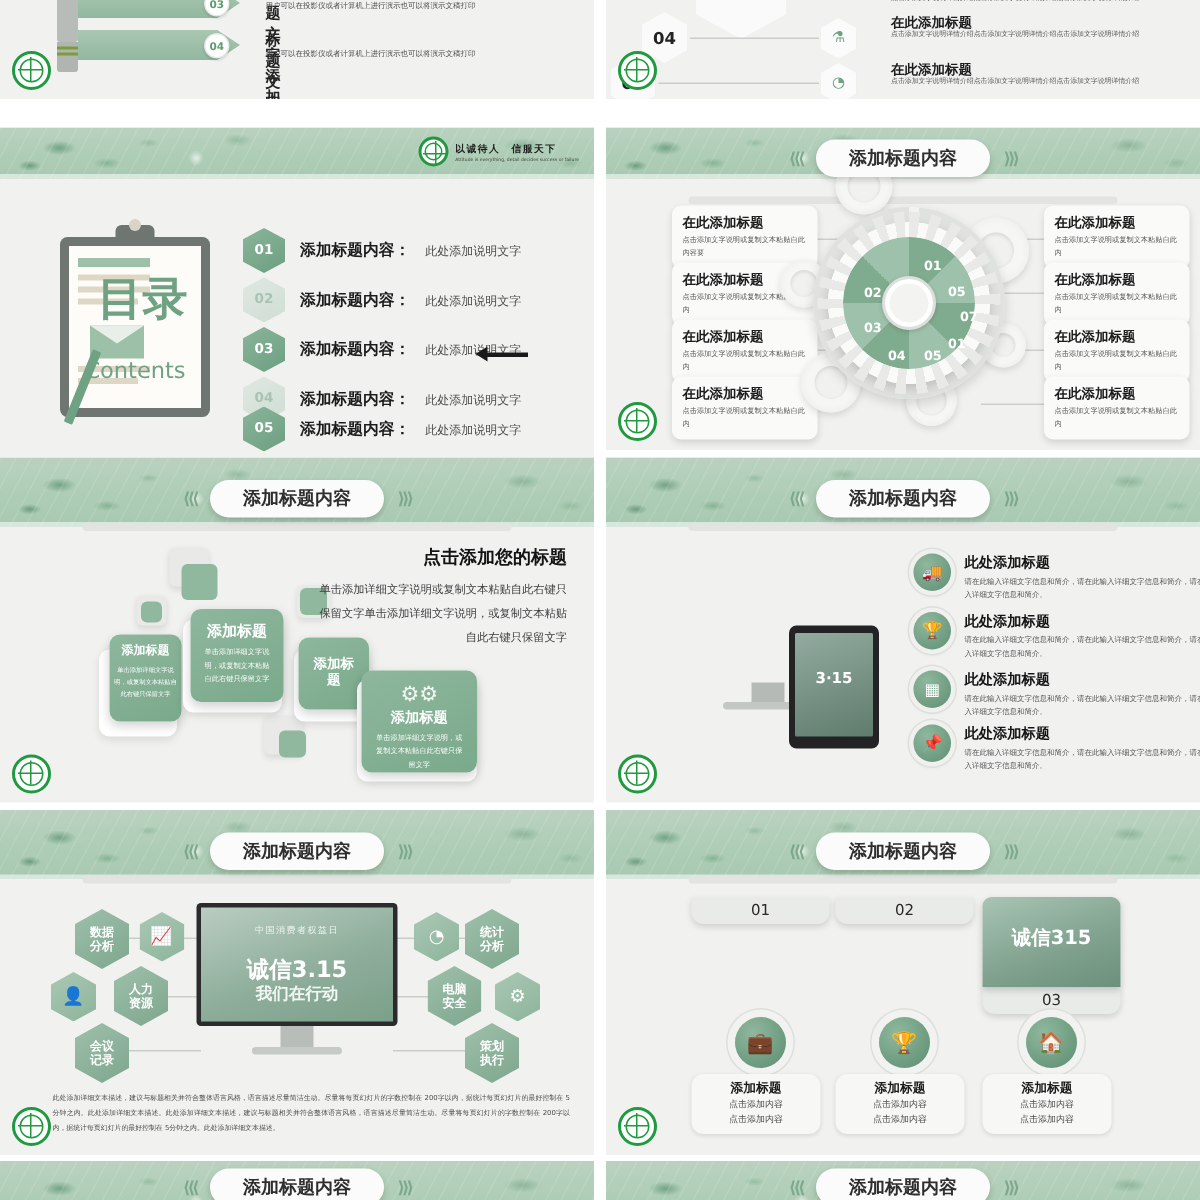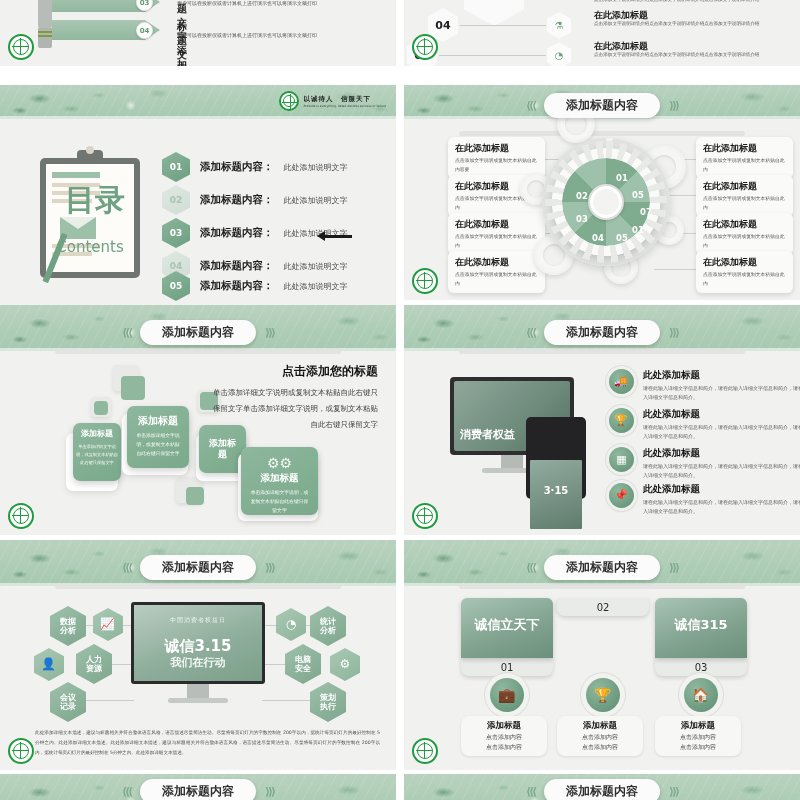--- a/index.html
+++ b/index.html
@@ -143,21 +143,21 @@
 
   
   #s4{top:305px;height:230px;}
   .imac{position:absolute;left:46px;top:72px;width:124px;height:78px;background:#2e2e30;border-radius:4px;padding:4px;}
   .imac .scr{width:100%;height:100%;border-radius:2px;overflow:hidden;position:relative;
     background:linear-gradient(135deg,#8fa79a,#6d8a7b 60%,#54705f);}
   .imac .scrtxt{position:absolute;left:6px;bottom:9px;font-size:11px;font-weight:bold;color:#fff;white-space:nowrap;}
   .imac-neck{position:absolute;left:97px;top:150px;width:22px;height:14px;background:#b6bab7;}
   .imac-base{position:absolute;left:78px;top:163px;width:60px;height:5px;background:#c4c8c5;border-radius:3px;}
   .ipad{position:absolute;left:122px;top:112px;width:60px;height:82px;background:#232325;border-radius:5px;padding:5px 4px 8px;}
-  .ipad .scr{width:100%;height:100%;border-radius:1px;background:linear-gradient(160deg,#93aba0,#5f7c6c);position:relative;overflow:hidden;margin-top:38px;}
+  .ipad .scr{width:100%;height:100%;border-radius:1px;background:linear-gradient(160deg,#93aba0,#5f7c6c);position:relative;overflow:hidden;}
   .ipad .scrtxt{position:absolute;left:0;right:0;top:36%;text-align:center;font-size:10px;font-weight:bold;color:#fff;}
   .dev-row{position:absolute;display:flex;gap:9px;align-items:flex-start;}
   .circ{width:25px;height:25px;border-radius:50%;flex:none;display:flex;align-items:center;justify-content:center;
     background:radial-gradient(circle at 35% 30%,#8fb89e,#5f8f72);color:#fff;font-size:11px;
     box-shadow:0 0 0 3px #f0f1ef, 0 0 0 4px #dcdfdb, 0 2px 4px rgba(0,0,0,.16);}
   .dev-t{font-size:9.5px;font-weight:bold;color:#151515;}
   .dev-d{font-size:5px;color:#555;line-height:1.85;width:172px;margin-top:2px;}
 
   
   #s5{top:540px;height:230px;}
@@ -450,25 +450,20 @@
     <div class="banner banner-tall">
         <div class="banner-lines"></div>
       </div>
     <div class="title-rule" style="top:44px"></div>
     <div class="title-wrap" style="top:15px">
       <span class="chev">⟨⟨⟨</span>
       <span class="pill">添加标题内容</span>
       <span class="chev">⟩⟩⟩</span>
     </div>
 
-    <div class="imac">
-      <div class="scr">
-        <div class="scrtxt">消费者权益</div>
-      </div>
-    </div>
     <div class="imac-neck"></div>
       <div class="imac-base"></div>
     <div class="ipad">
       <div class="scr">
         <div class="scrtxt">3·15</div>
       </div>
     </div>
 
     <div class="dev-row" style="left:205px;top:64px">
       <div class="circ">🚚</div>
@@ -555,23 +550,20 @@
         <div class="banner-lines"></div>
       </div>
     <div class="title-rule" style="top:44px"></div>
     <div class="title-wrap" style="top:15px">
       <span class="chev">⟨⟨⟨</span>
       <span class="pill">添加标题内容</span>
       <span class="chev">⟩⟩⟩</span>
     </div>
 
     <div class="pcard" style="left:57px;top:58px">
-      <div class="img">
-          <span>诚信立天下</span>
-        </div>
       <div class="nb">01</div>
     </div>
     <div class="pcirc" style="left:86px;top:138px">💼</div>
     <div class="pperson" style="left:80px;top:182px"></div>
     <div class="pbub" style="left:57px;top:176px">
       <div class="bt">添加标题</div>
       <div class="bd">点击添加内容</div>
       <div class="bd">点击添加内容</div>
     </div>
 

